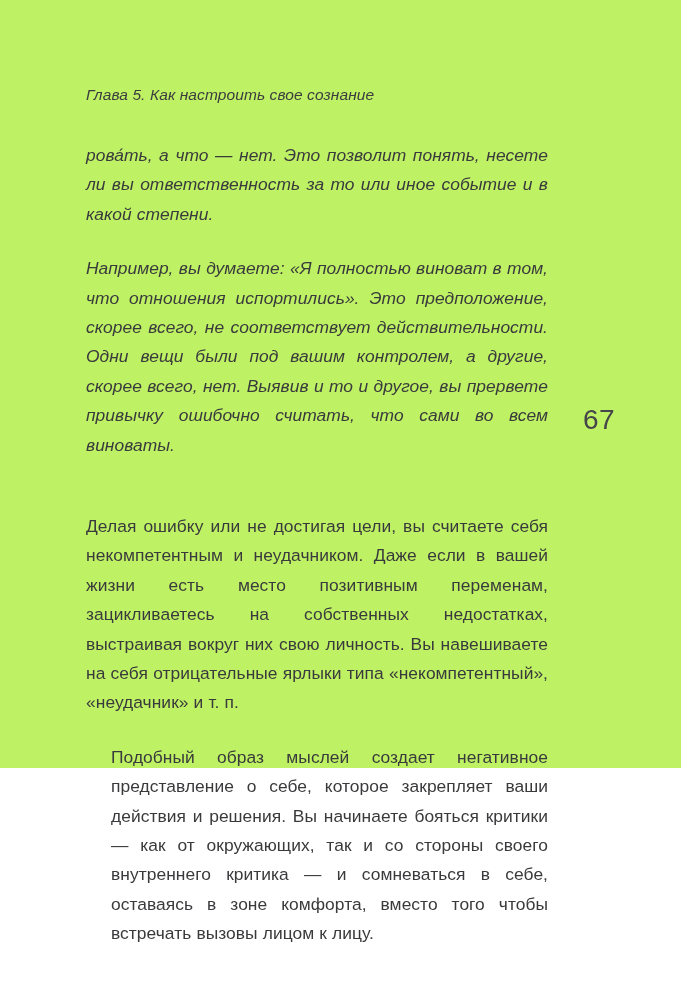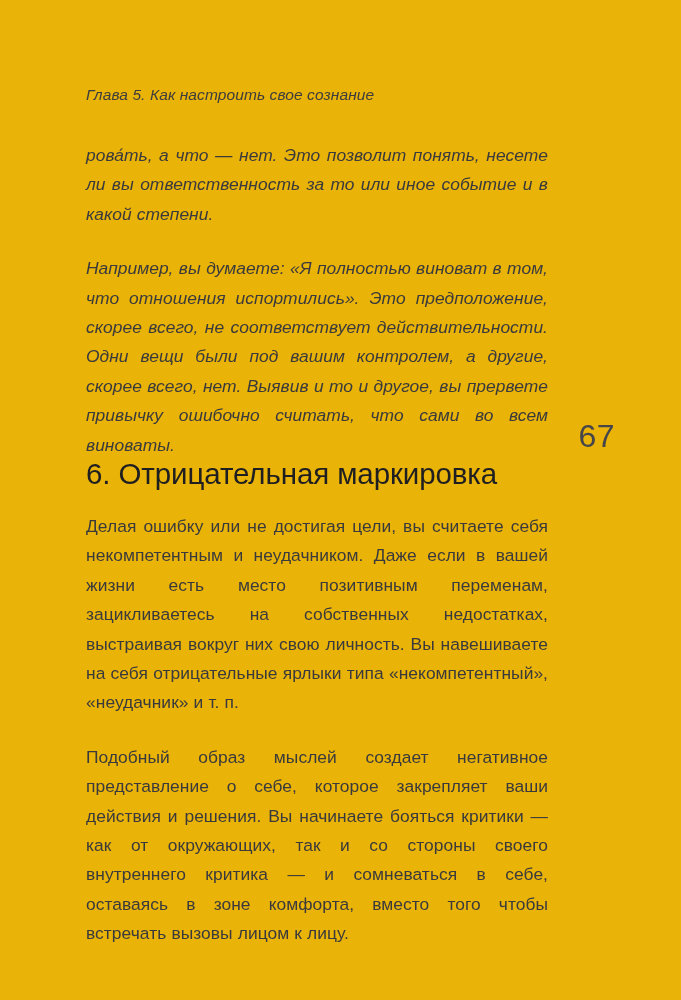--- a/index.html
+++ b/index.html
@@ -12,22 +12,22 @@
     height: 1000px;
     background: #ffffff;
     font-family: "Liberation Sans", "DejaVu Sans", sans-serif;
     color: #3a3a3c;
     overflow: hidden;
   }
 
   .page {
     position: relative;
     width: 681px;
-    height: 1000px;
-    background: #eab308;
+    height: 768px;
+    background: #bef264;
     box-sizing: border-box;
   }
 
   
   .running-head {
     position: absolute;
     left: 86px;
     top: 85px;
     width: 470px;
     font-style: italic;
@@ -61,22 +61,22 @@
   }
   p.para:last-child { margin-bottom: 0; }
 
   
   .para-block-1 { }
 
   
   .folio {
     position: absolute;
     right: 66px;
-    top: 420px;
-    font-size: 32px;
+    top: 404px;
+    font-size: 28px;
     line-height: 32px;
     color: #46464a;
     letter-spacing: 0.4px;
   }
 
   
   .section-heading {
     position: absolute;
     left: 86px;
     top: 455px;
@@ -91,36 +91,35 @@
   }
 
   .section-body {
     position: absolute;
     left: 86px;
     top: 512px;
     width: 462px;
   }
 
   .section-body p.para { }
-  .section-body p.para:last-child { margin-bottom: 0; }
+  .section-body p.para:last-child { margin-bottom: 0; margin-left: 25px; }
 </style>
 </head>
 <body>
 
 <div class="page">
 
   <div class="running-head">Глава 5. Как настроить свое сознание</div>
 
   <div class="body-text">
     <p class="para para-block-1">рова́ть, а что — нет. Это позволит понять, несете ли вы ответственность за то или иное событие и в какой степени.</p>
     <p class="para">Например, вы думаете: «Я полностью виноват в том, что отношения испортились». Это предположение, скорее всего, не соответствует действительности. Одни вещи были под вашим контролем, а другие, скорее всего, нет. Выявив и то и другое, вы прервете привычку ошибочно считать, что сами во всем виноваты.</p>
   </div>
 
   <div class="folio">67</div>
 
-  <h2 class="section-heading">6. Отрицательная маркировка</h2>
 
   <div class="section-body">
     <p class="para">Делая ошибку или не достигая цели, вы считаете себя некомпетентным и неудачником. Даже если в вашей жизни есть место позитивным переменам, зацикливаетесь на собственных недостатках, выстраивая вокруг них свою личность. Вы навешиваете на себя отрицательные ярлыки типа «некомпетентный», «неудачник» и т. п.</p>
     <p class="para">Подобный образ мыслей создает негативное представление о себе, которое закрепляет ваши действия и решения. Вы начинаете бояться критики — как от окружающих, так и со стороны своего внутреннего критика — и сомневаться в себе, оставаясь в зоне комфорта, вместо того чтобы встречать вызовы лицом к лицу.</p>
   </div>
 
 </div>
 
 </body></html>

